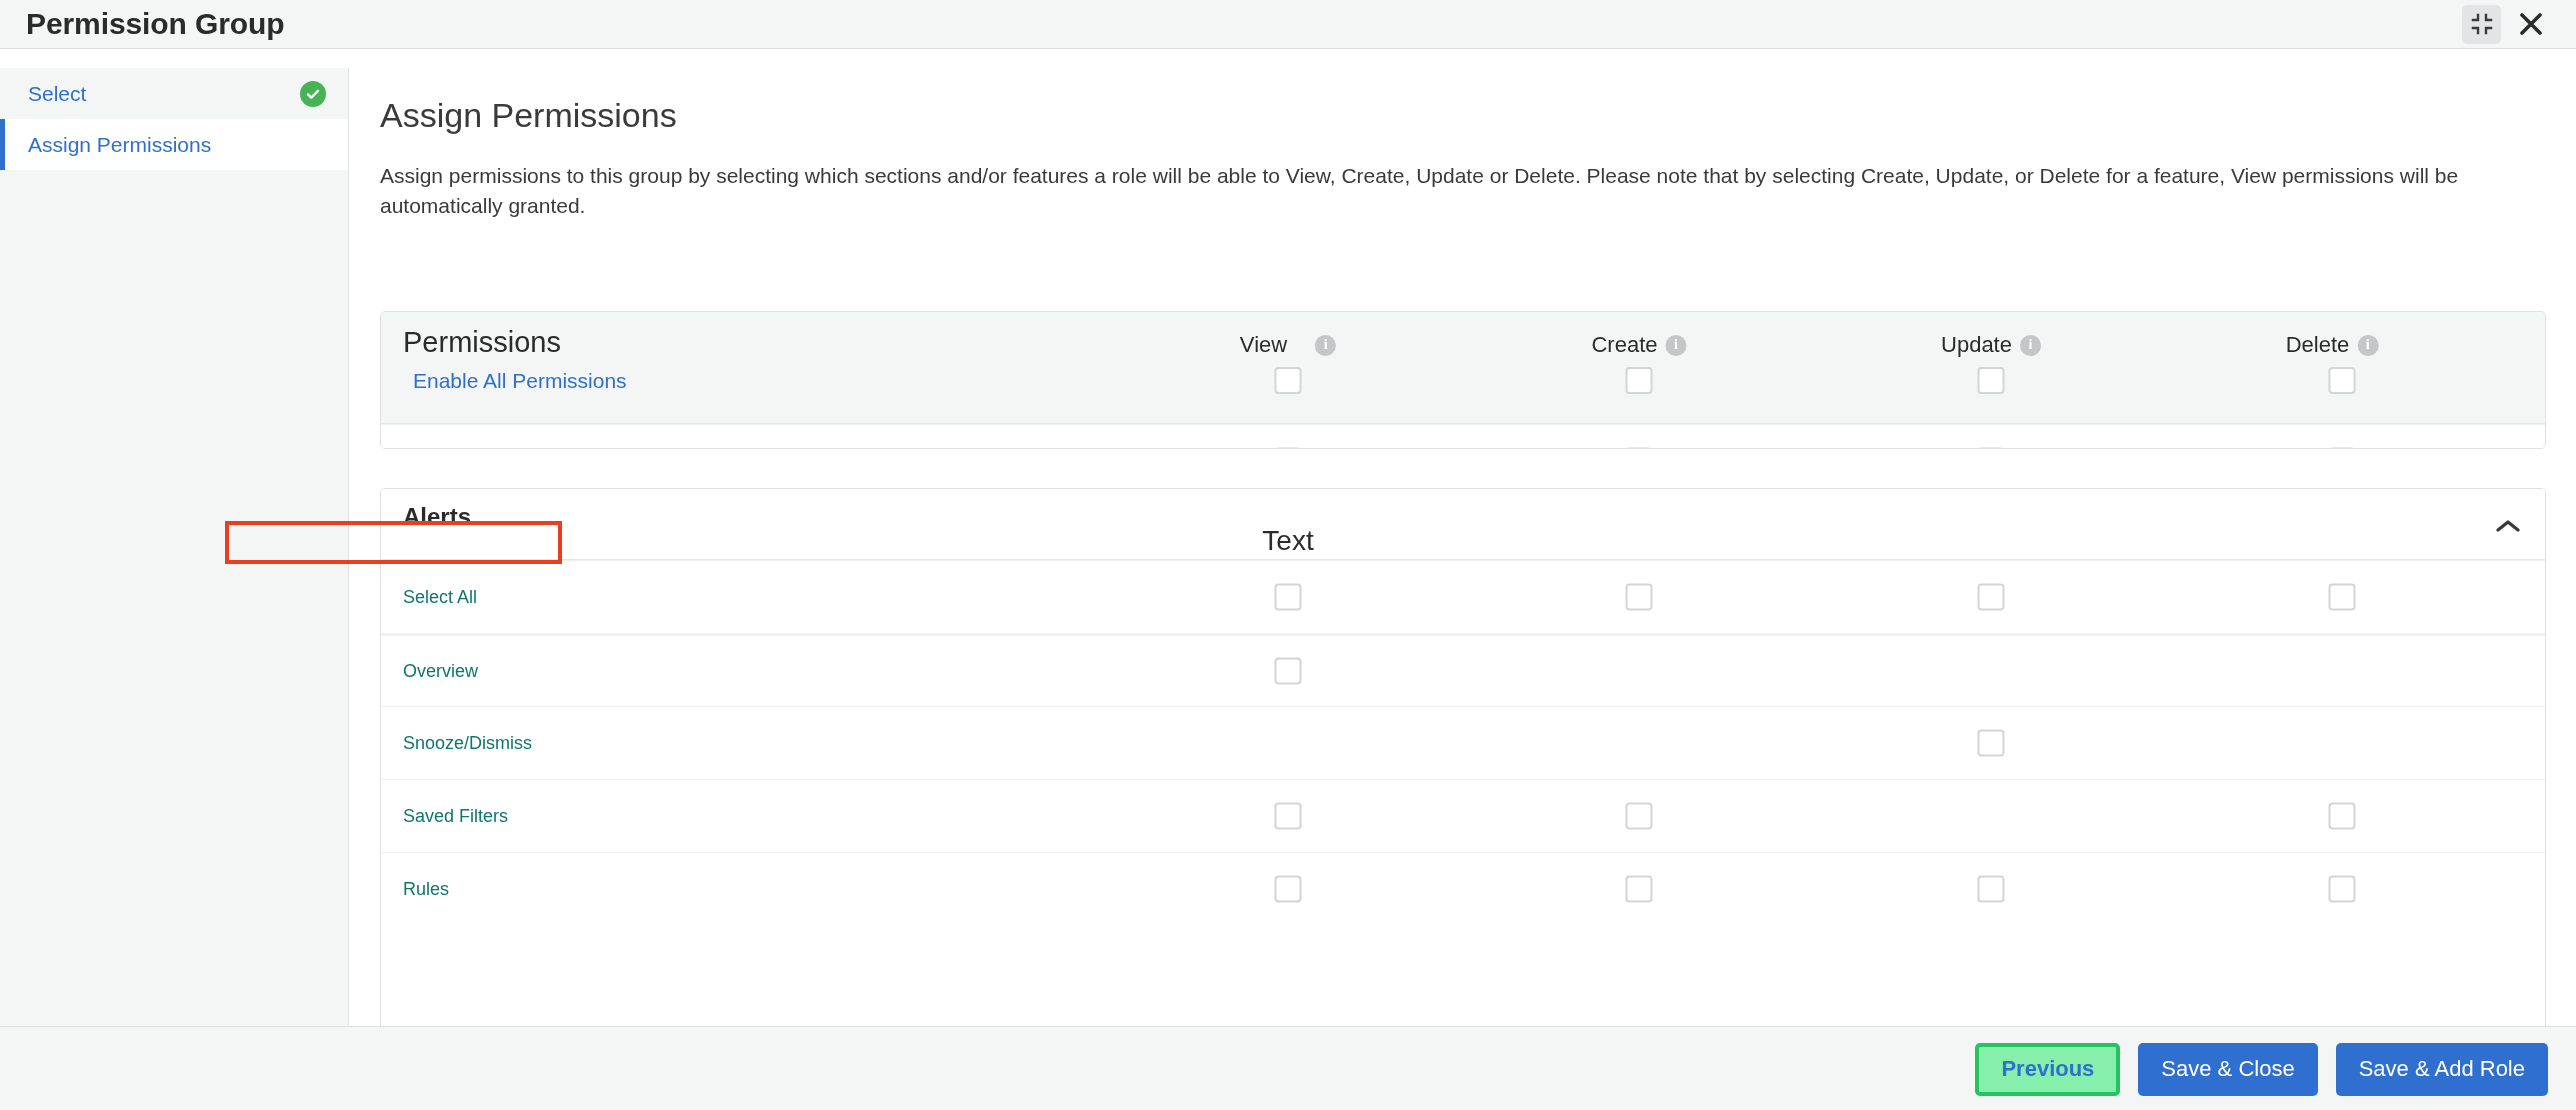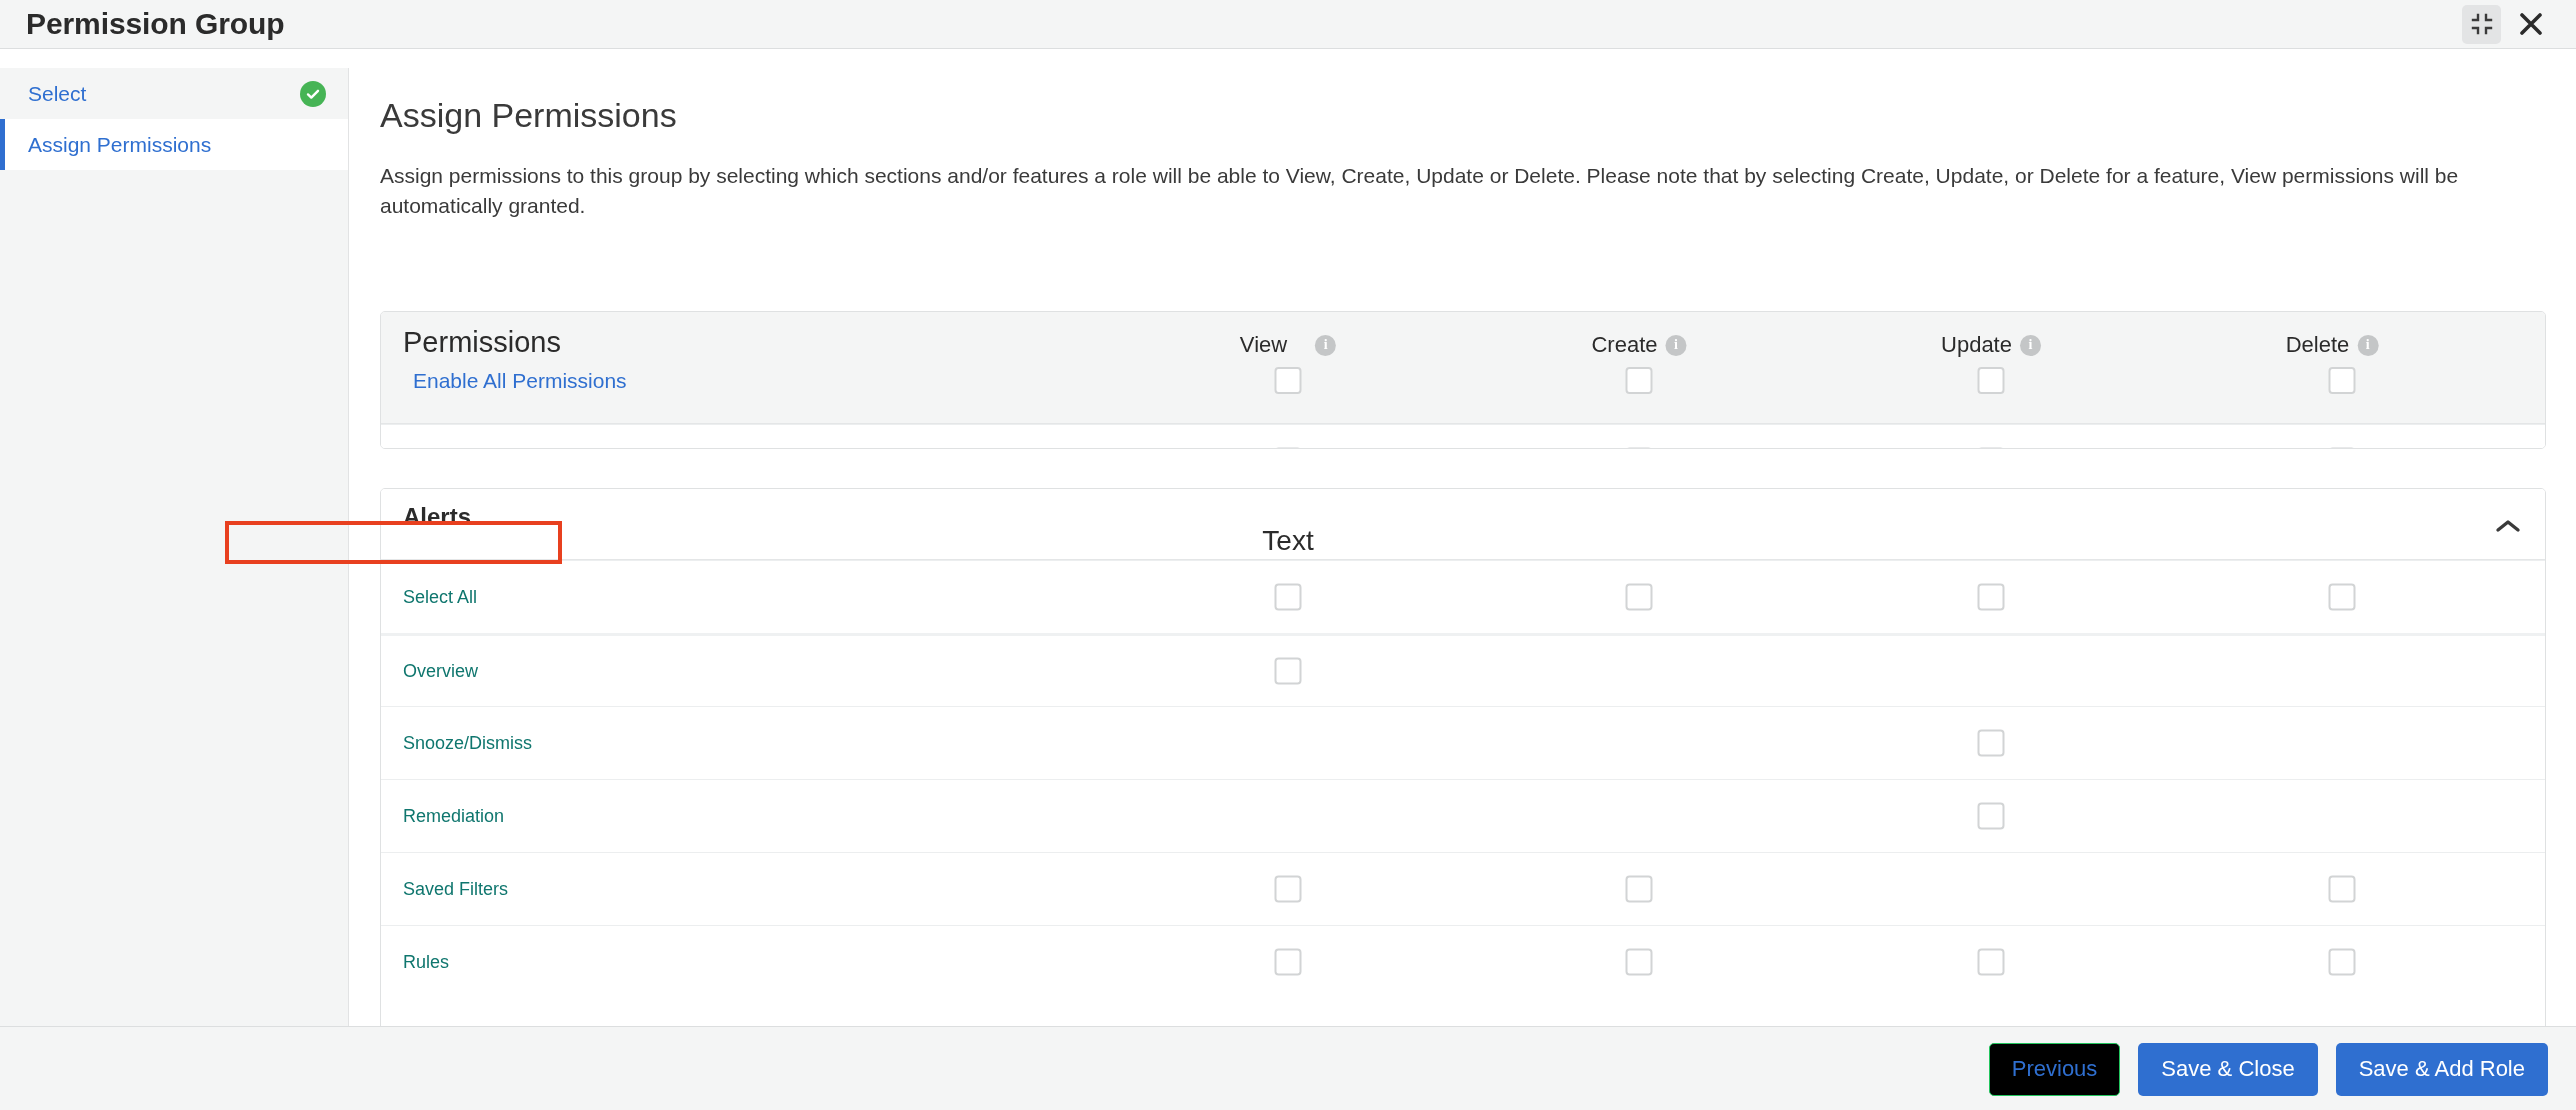--- a/index.html
+++ b/index.html
@@ -279,23 +279,24 @@
     font-size: 22px;
     display: inline-flex;
     align-items: center;
     justify-content: center;
     padding: 0 22px;
     cursor: pointer;
     border: 1px solid transparent;
     white-space: nowrap;
   }
   .btn-secondary {
-    background: #000000;
+    background: #86efac;
     color: #2f6fd0;
-    border: 1px solid #22c55e;
+    border: 4px solid #22c55e;
+    font-weight: bold;
   }
   .btn-primary {
     background: #2f6fd0;
     color: #ffffff;
   }
 </style>
 </head>
 <body>
 
 <div class="app">
@@ -397,24 +398,20 @@
       <div class="row sep-strong">
         <span class="row-label">Overview</span>
         <span class="row-cb cbox" style="left:907px;"></span>
       </div>
 
       <div class="row">
         <span class="row-label">Snooze/Dismiss</span>
         <span class="row-cb cbox" style="left:1610px;"></span>
       </div>
 
-      <div class="row">
-        <span class="row-label">Remediation</span>
-        <span class="row-cb cbox" style="left:1610px;"></span>
-      </div>
 
       <div class="row">
         <span class="row-label">Saved Filters</span>
         <span class="row-cb cbox" style="left:907px;"></span>
         <span class="row-cb cbox" style="left:1258px;"></span>
         <span class="row-cb cbox" style="left:1961px;"></span>
       </div>
 
       <div class="row">
         <span class="row-label">Rules</span>

